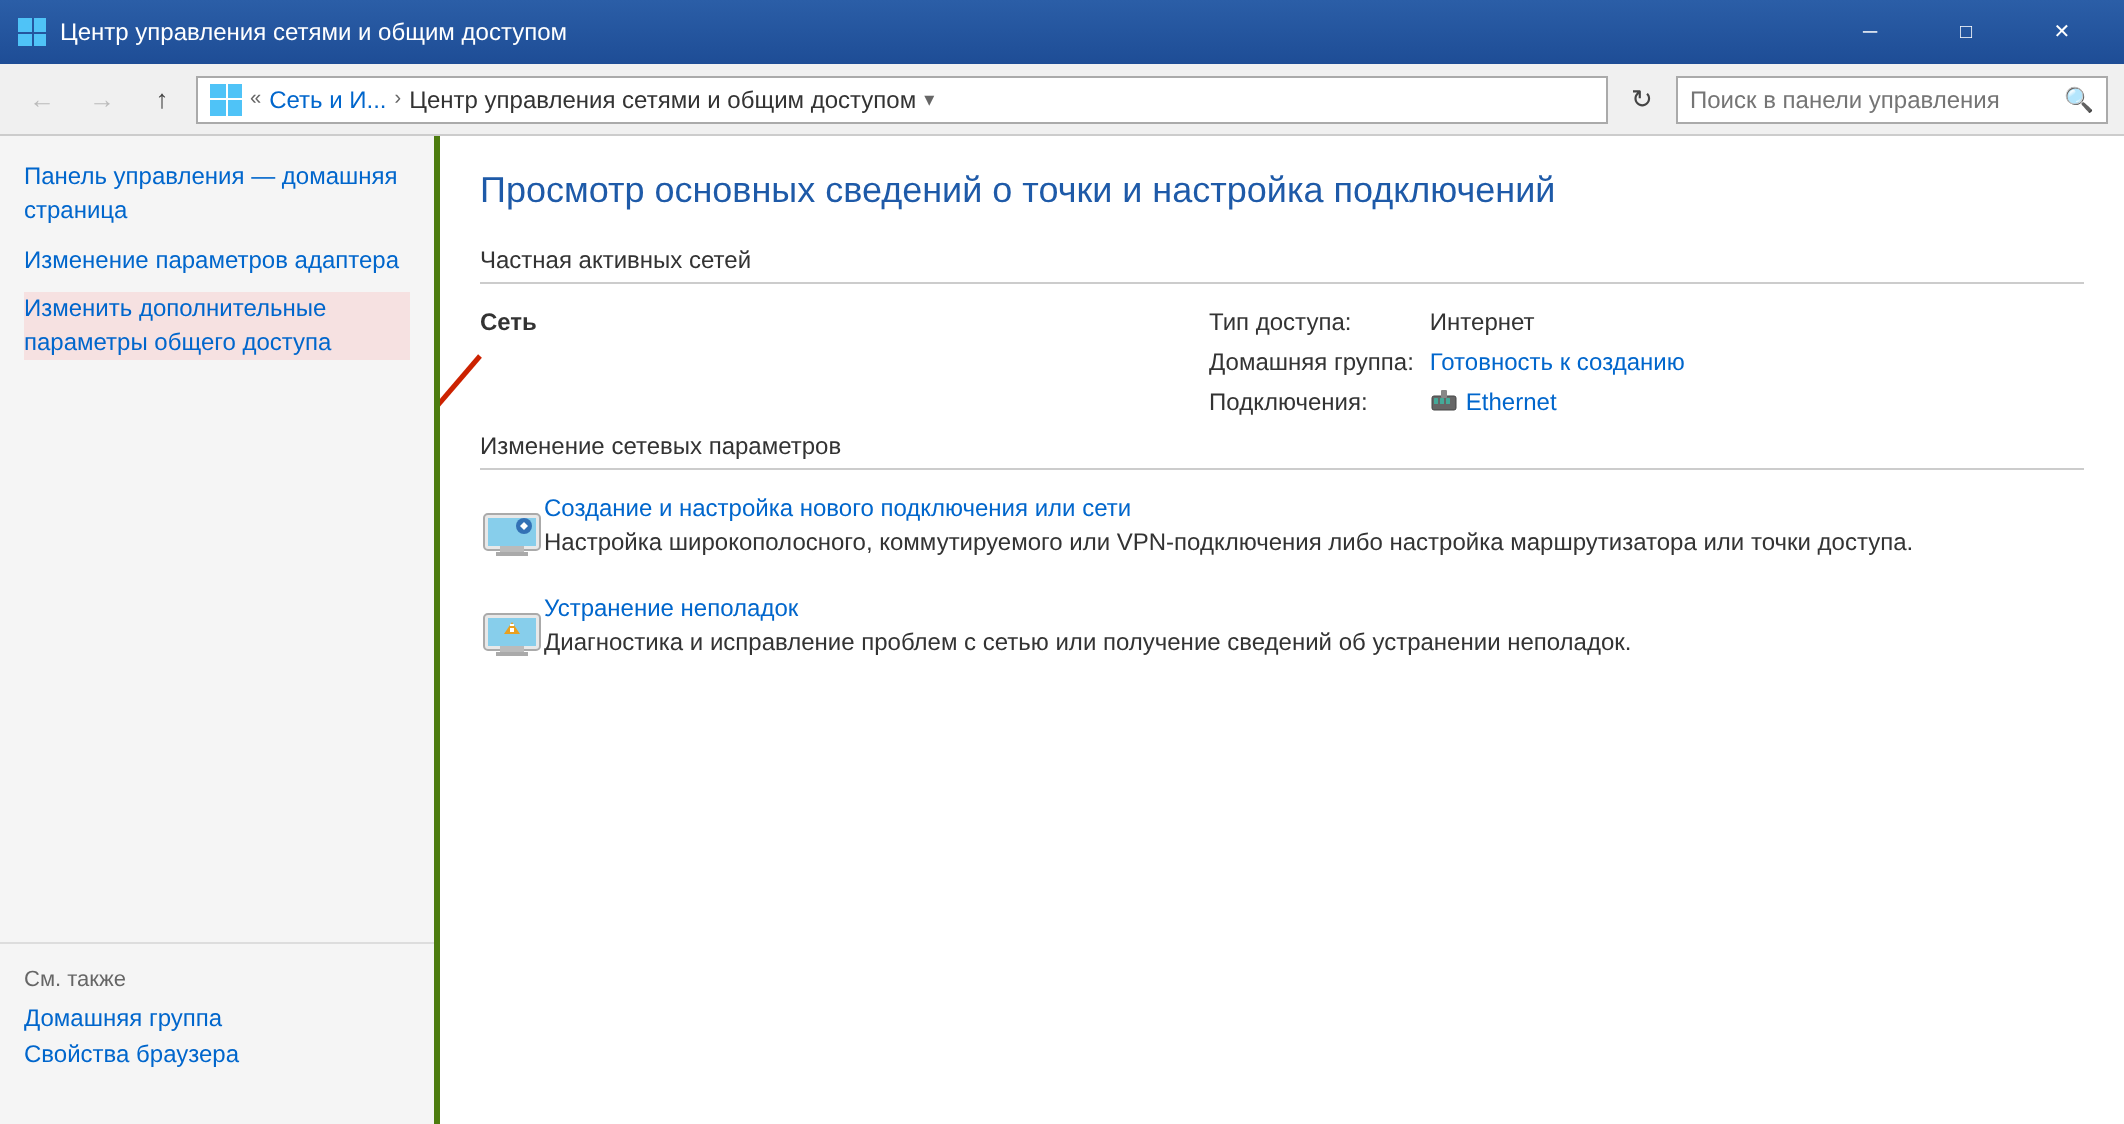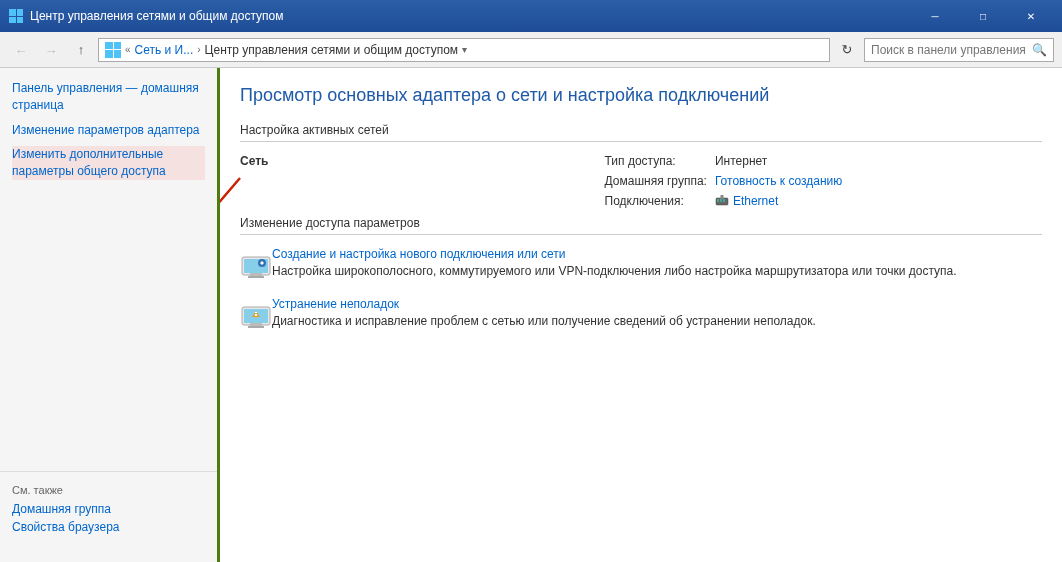--- a/index.html
+++ b/index.html
@@ -88,21 +88,21 @@
     }
     .breadcrumb-sep { color: #666; font-size: 10px; }
     .breadcrumb-link { color: #0066cc; text-decoration: none; }
     .breadcrumb-current { color: #333; }
     .breadcrumb-chevron {
       font-size: 10px;
       color: #666;
     }
 
     .search-box {
-      width: 190px;
+      width: 216px;
       height: 24px;
       border: 1px solid #aaa;
       background: white;
       display: flex;
       align-items: center;
       padding: 0 6px;
     }
     .search-input {
       flex: 1;
       border: none;
@@ -344,23 +344,23 @@
     </div>
 
     <div class="sidebar-also">
       <div class="sidebar-also-title">См. также</div>
       <a class="sidebar-also-item">Домашняя группа</a>
       <a class="sidebar-also-item">Свойства браузера</a>
     </div>
   </div>
 
   <div class="content" style="position:relative;">
-    <h1 class="page-title">Просмотр основных адаптера о сети и настройка подключений</h1>
-
-    <div class="section-title">Настройка активных сетей</div>
+    <h1 class="page-title">Просмотр основных сведений о точки и настройка подключений</h1>
+
+    <div class="section-title">Частная активных сетей</div>
 
     <div class="network-info-container">
       <div class="network-left">
         <div class="network-name">Сеть</div>
       </div>
       <div class="network-right">
         <span class="info-label">Тип доступа:</span>
         <span class="info-value">Интернет</span>
 
         <span class="info-label">Домашняя группа:</span>
@@ -374,21 +374,21 @@
             <rect x="5" y="5" width="2" height="3" fill="#4a9" rx="0.3"></rect>
             <rect x="8" y="5" width="2" height="3" fill="#4a9" rx="0.3"></rect>
             <rect x="5.5" y="1" width="3" height="4" fill="#888" rx="0.5"></rect>
           </svg>
           <span>Ethernet</span>
         </div>
       </div>
     </div>
 
     <div class="settings-section">
-      <div class="section-title">Изменение доступа параметров</div>
+      <div class="section-title">Изменение сетевых параметров</div>
 
       <div class="settings-item">
         <div class="settings-icon">
           <svg width="32" height="32" viewBox="0 0 32 32">
             <rect x="2" y="8" width="28" height="18" rx="2" fill="#e8e8e8" stroke="#aaa" stroke-width="1"></rect>
             <rect x="4" y="10" width="24" height="14" fill="#87CEEB"></rect>
             <rect x="10" y="24" width="12" height="3" fill="#bbb"></rect>
             <rect x="8" y="27" width="16" height="2" fill="#aaa"></rect>
             <circle cx="22" cy="14" r="4" fill="#1e5aa8" opacity="0.8"></circle>
             <path d="M20 14 L22 12 L24 14 L22 16 Z" fill="white"></path>

